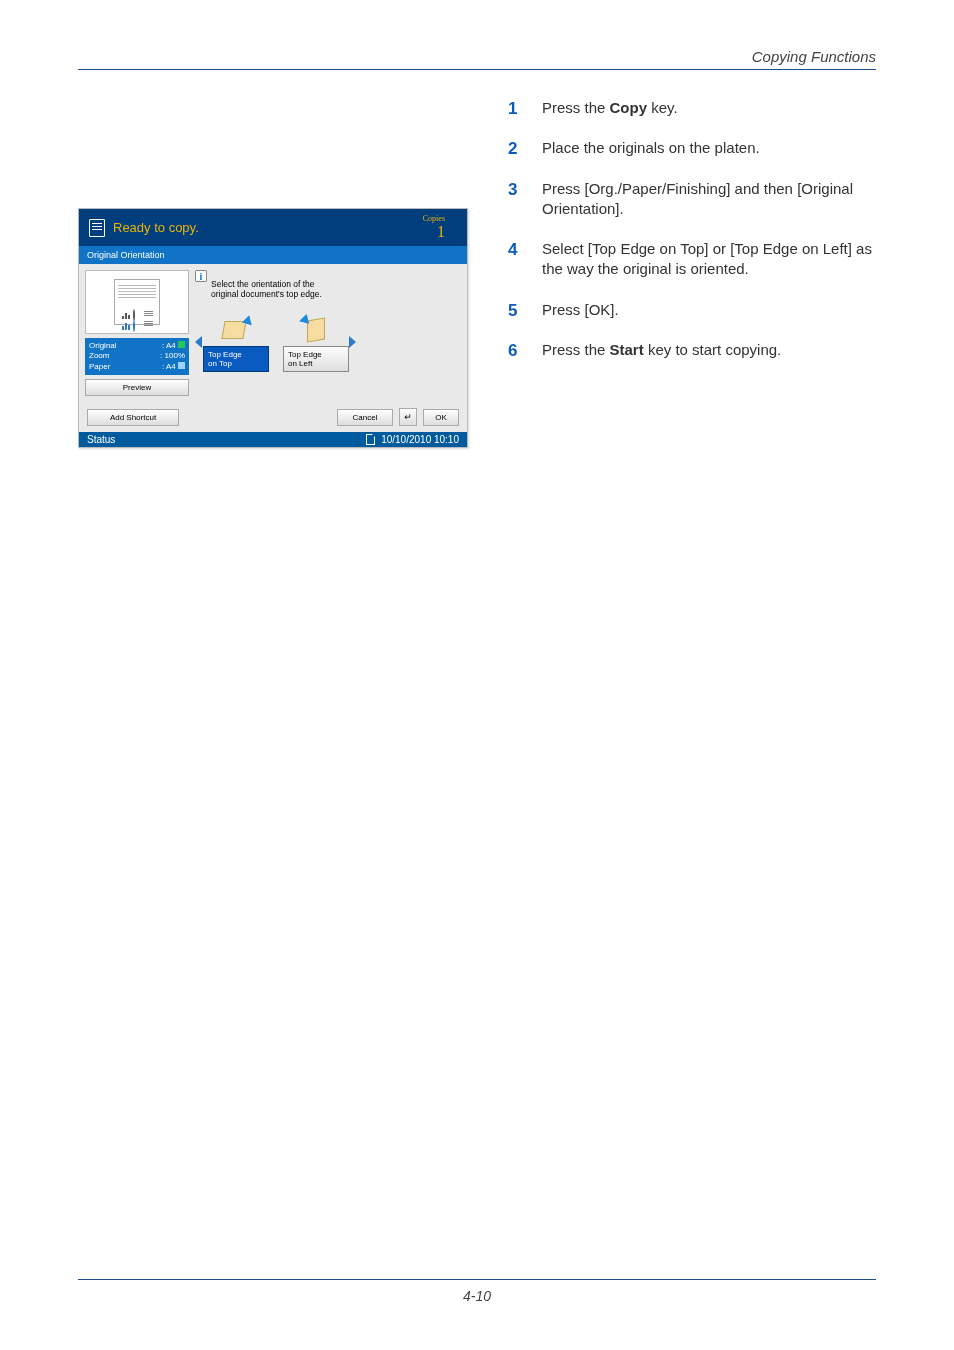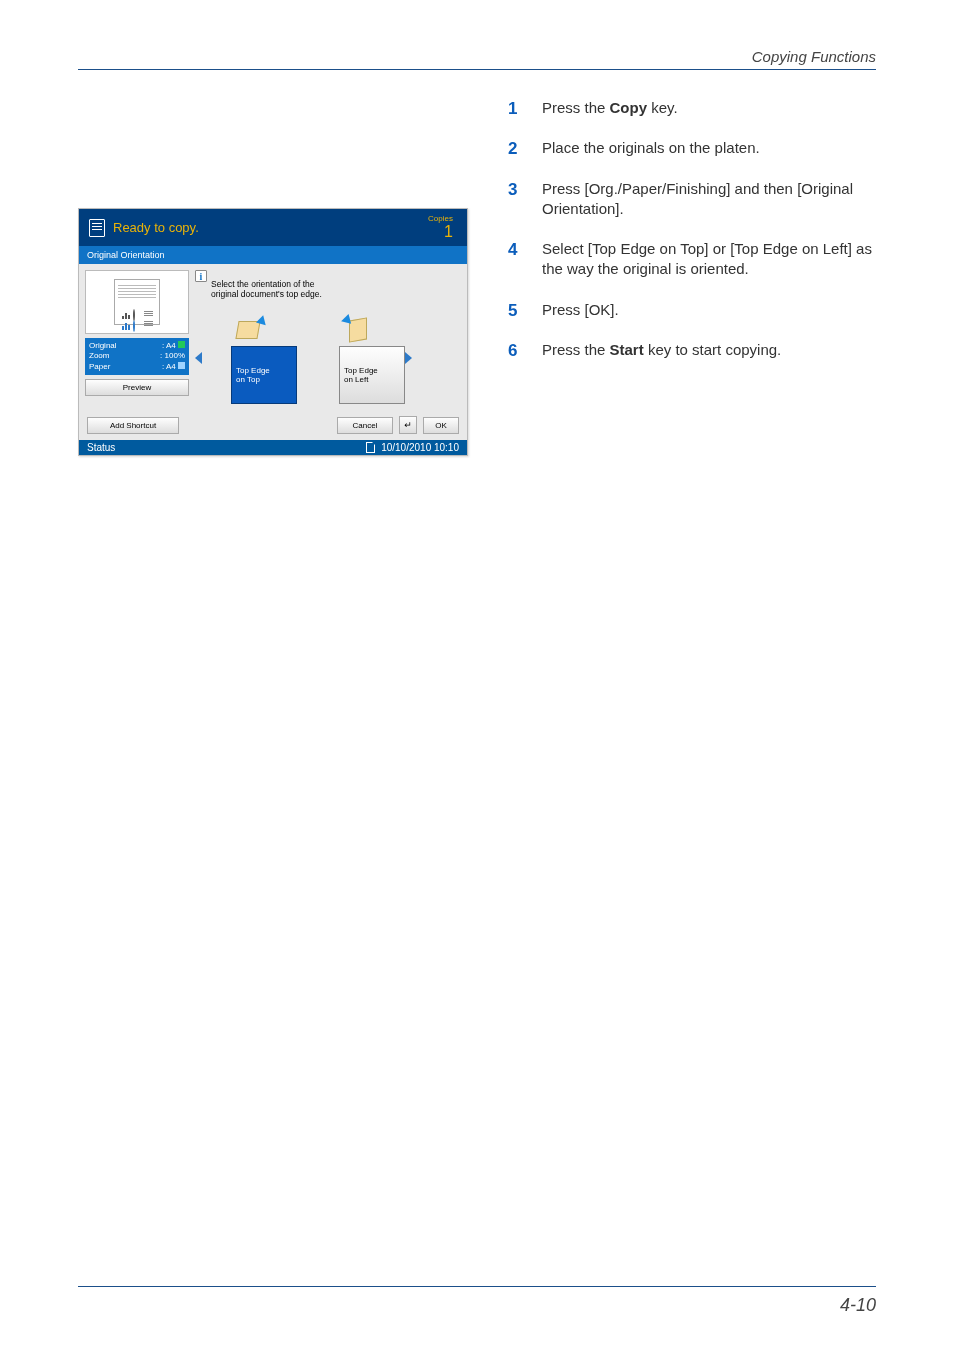--- a/index.html
+++ b/index.html
@@ -63,21 +63,21 @@
     font-size: 13px;
   }
   .panel-head .left { display:flex; align-items:center; gap:8px; }
   .panel-head .copyicon {
     width:16px; height:18px; border:1.5px solid #fff; position:relative; border-radius:1px;
   }
   .panel-head .copyicon::before {
     content:""; position:absolute; left:2px; top:3px; right:2px; height:1px; background:#fff;
     box-shadow:0 3px 0 #fff, 0 6px 0 #fff;
   }
-  .panel-head .copies { font-size:8px; margin-right:4px; }
+  .panel-head .copies { font-size:8px; margin-right:12px;font-family:Liberation Serif, serif; }
   .panel-head .copies b { font-size:16px; font-weight:normal; display:block; text-align:right; }
   .panel-sub {
     background: var(--blue-panel);
     color:#fff; font-size:9px; padding:4px 8px;
   }
   .panel-body { display:flex; padding:6px 8px 6px 6px; gap:6px; background:#e9e9e9; }
   .side {
     flex:0 0 104px; display:flex; flex-direction:column; gap:4px;
   }
   .thumb {
@@ -114,39 +114,38 @@
   .hint .i { width:12px; height:12px; border:1px solid #888; background:#fff; display:flex; align-items:center; justify-content:center; color:#1073c6; font-family:Georgia,serif; font-weight:bold; font-size:10px; border-radius:1px; }
   .hint .t { font-size:8.5px; line-height:1.2; color:#000;margin-top:9px;}
   .options { display:flex; gap:14px; justify-content:center; margin-top:6px; }
   .opt { display:flex; flex-direction:column; align-items:center; gap:3px; }
   .opt .glyph { width:30px; height:26px; position:relative; }
   .glyph.top .sheet { position:absolute; left:2px; top:4px; width:22px; height:18px; background:#f6dca0; border:1px solid #bda85c; transform:skewX(-10deg); }
   .glyph.top .arrow { position:absolute; right:-2px; top:-2px; width:0; height:0; border-left:5px solid transparent; border-right:5px solid transparent; border-bottom:9px solid #1b8adf; transform:rotate(15deg);}
   .glyph.left .sheet { position:absolute; left:6px; top:2px; width:18px; height:22px; background:#f6dca0; border:1px solid #bda85c; transform:skewY(-10deg);}
   .glyph.left .arrow { position:absolute; left:-2px; top:-2px; width:0;height:0;border-top:5px solid transparent;border-bottom:5px solid transparent;border-right:9px solid #1b8adf; transform:rotate(-15deg);}
   .opt .lbl {
-    min-width:66px; font-size:8px; padding:19px 4px; border:1px solid #888; background:linear-gradient(#fefefe,#ddd);
+    min-width:66px; font-size:8px; padding:3px 4px; border:1px solid #888; background:linear-gradient(#fefefe,#ddd);
     color:#000;
-    margin-left:28px;
   }
   .opt.selected .lbl { background:#0a5bbf; color:#fff; border-color:#063a7a;}
   .optwrap { display:flex; align-items:center; }
   .navarr { width:8px; height:40px; display:flex; align-items:center; }
   .navarr .a { width:0;height:0;border-top:6px solid transparent;border-bottom:6px solid transparent; }
   .navarr.left .a { border-right:7px solid #2d7ac9; }
   .navarr.right .a { border-left:7px solid #2d7ac9; }
   .panel-foot { display:flex; justify-content:space-between; align-items:center; padding:6px 8px; background:#e9e9e9; }
   .panel-foot .right { display:flex; gap:6px; align-items:center; }
   .panel-foot .back { font-size:9px; }
   .panel-status { background:#005a9e; color:#fff; font-size:10px; padding:2px 8px; display:flex; justify-content:space-between; align-items:center;}
   .docicon { width:9px;height:11px;border:1px solid #fff; position:relative;}
   .docicon::after{content:"";position:absolute;right:-1px;top:-1px;width:0;height:0;border-left:3px solid transparent;border-top:3px solid #005a9e;}
   .footer {
-    position:absolute; left:0; right:0; bottom:34px; text-align:right;
-    font-style:italic; font-size:18px; color:#444;
+    position:absolute; left:0; right:0; bottom:46px; text-align:center;
+    font-style:italic; font-size:14px; color:#444;
     border-top:1.5px solid var(--rule); padding-top:8px; margin:0 78px;
   }
 </style>
 </head>
 <body>
 
 <div class="page">
   <div class="running-head">Copying Functions</div>
 
 

